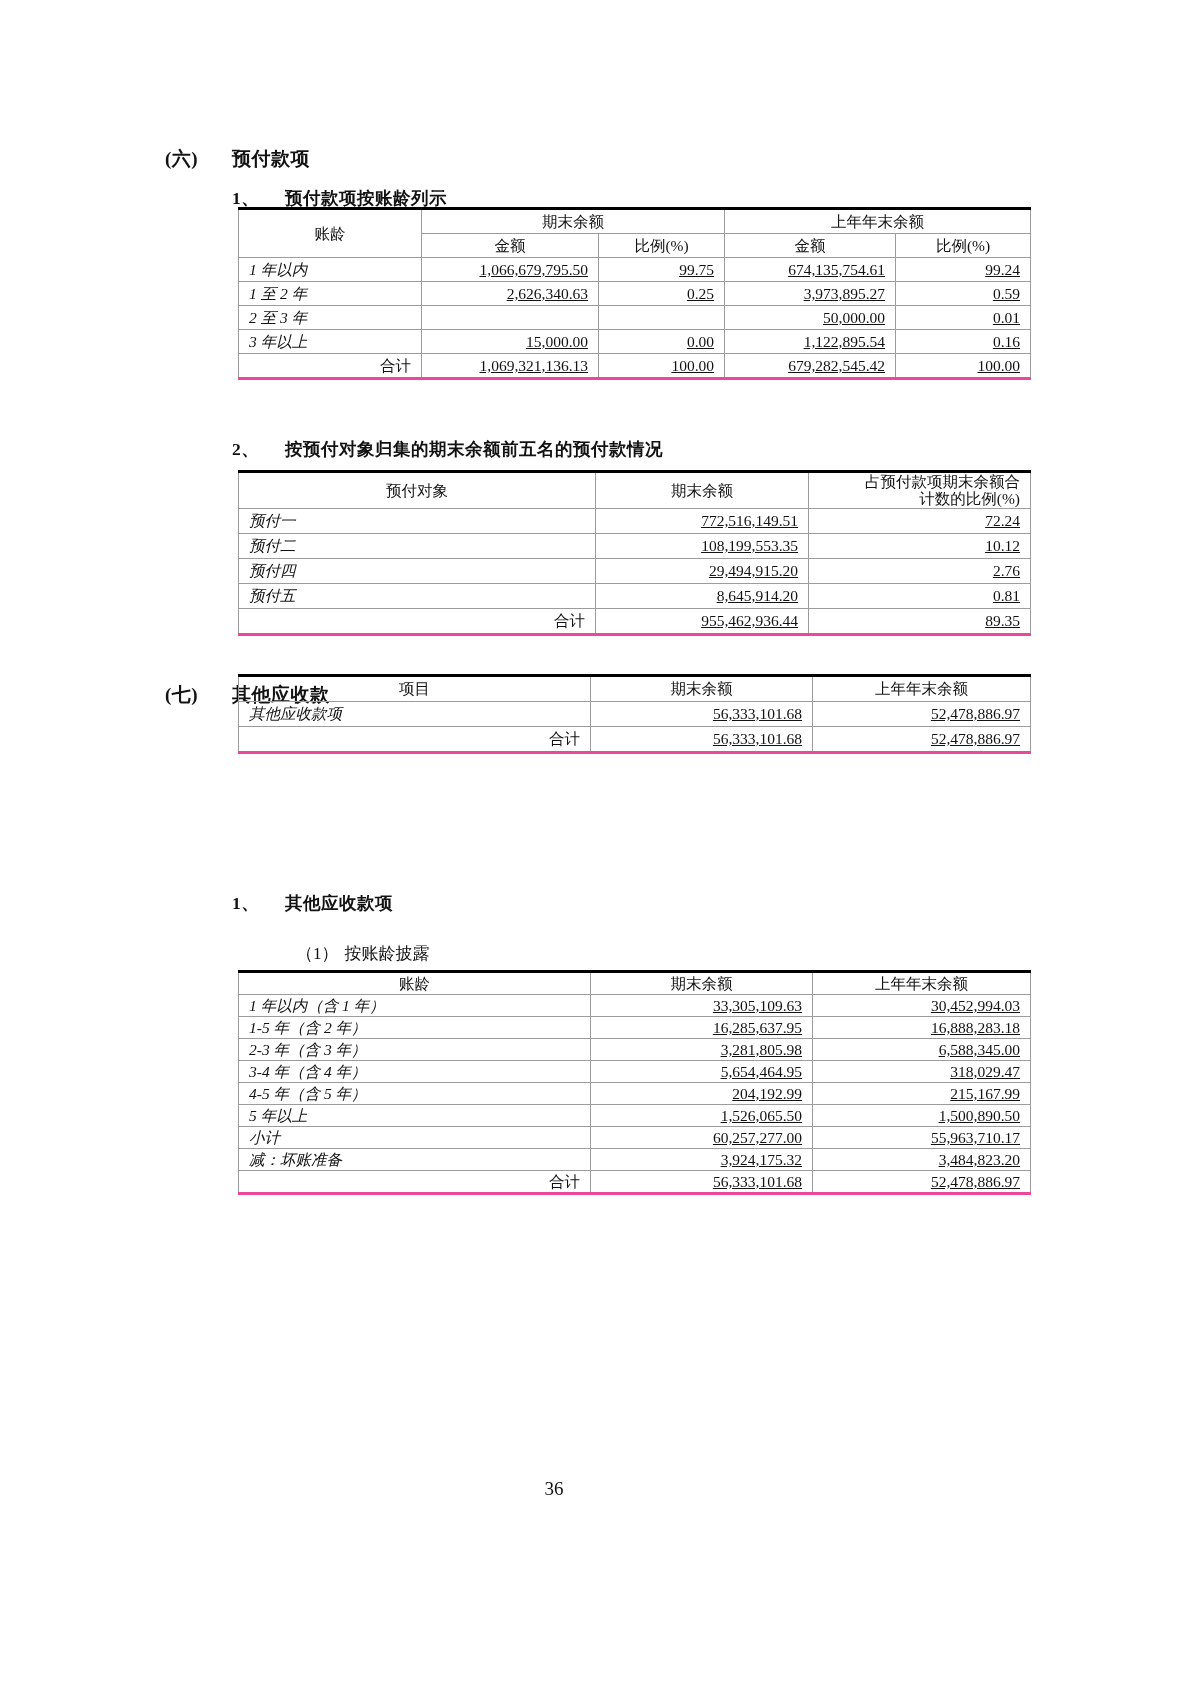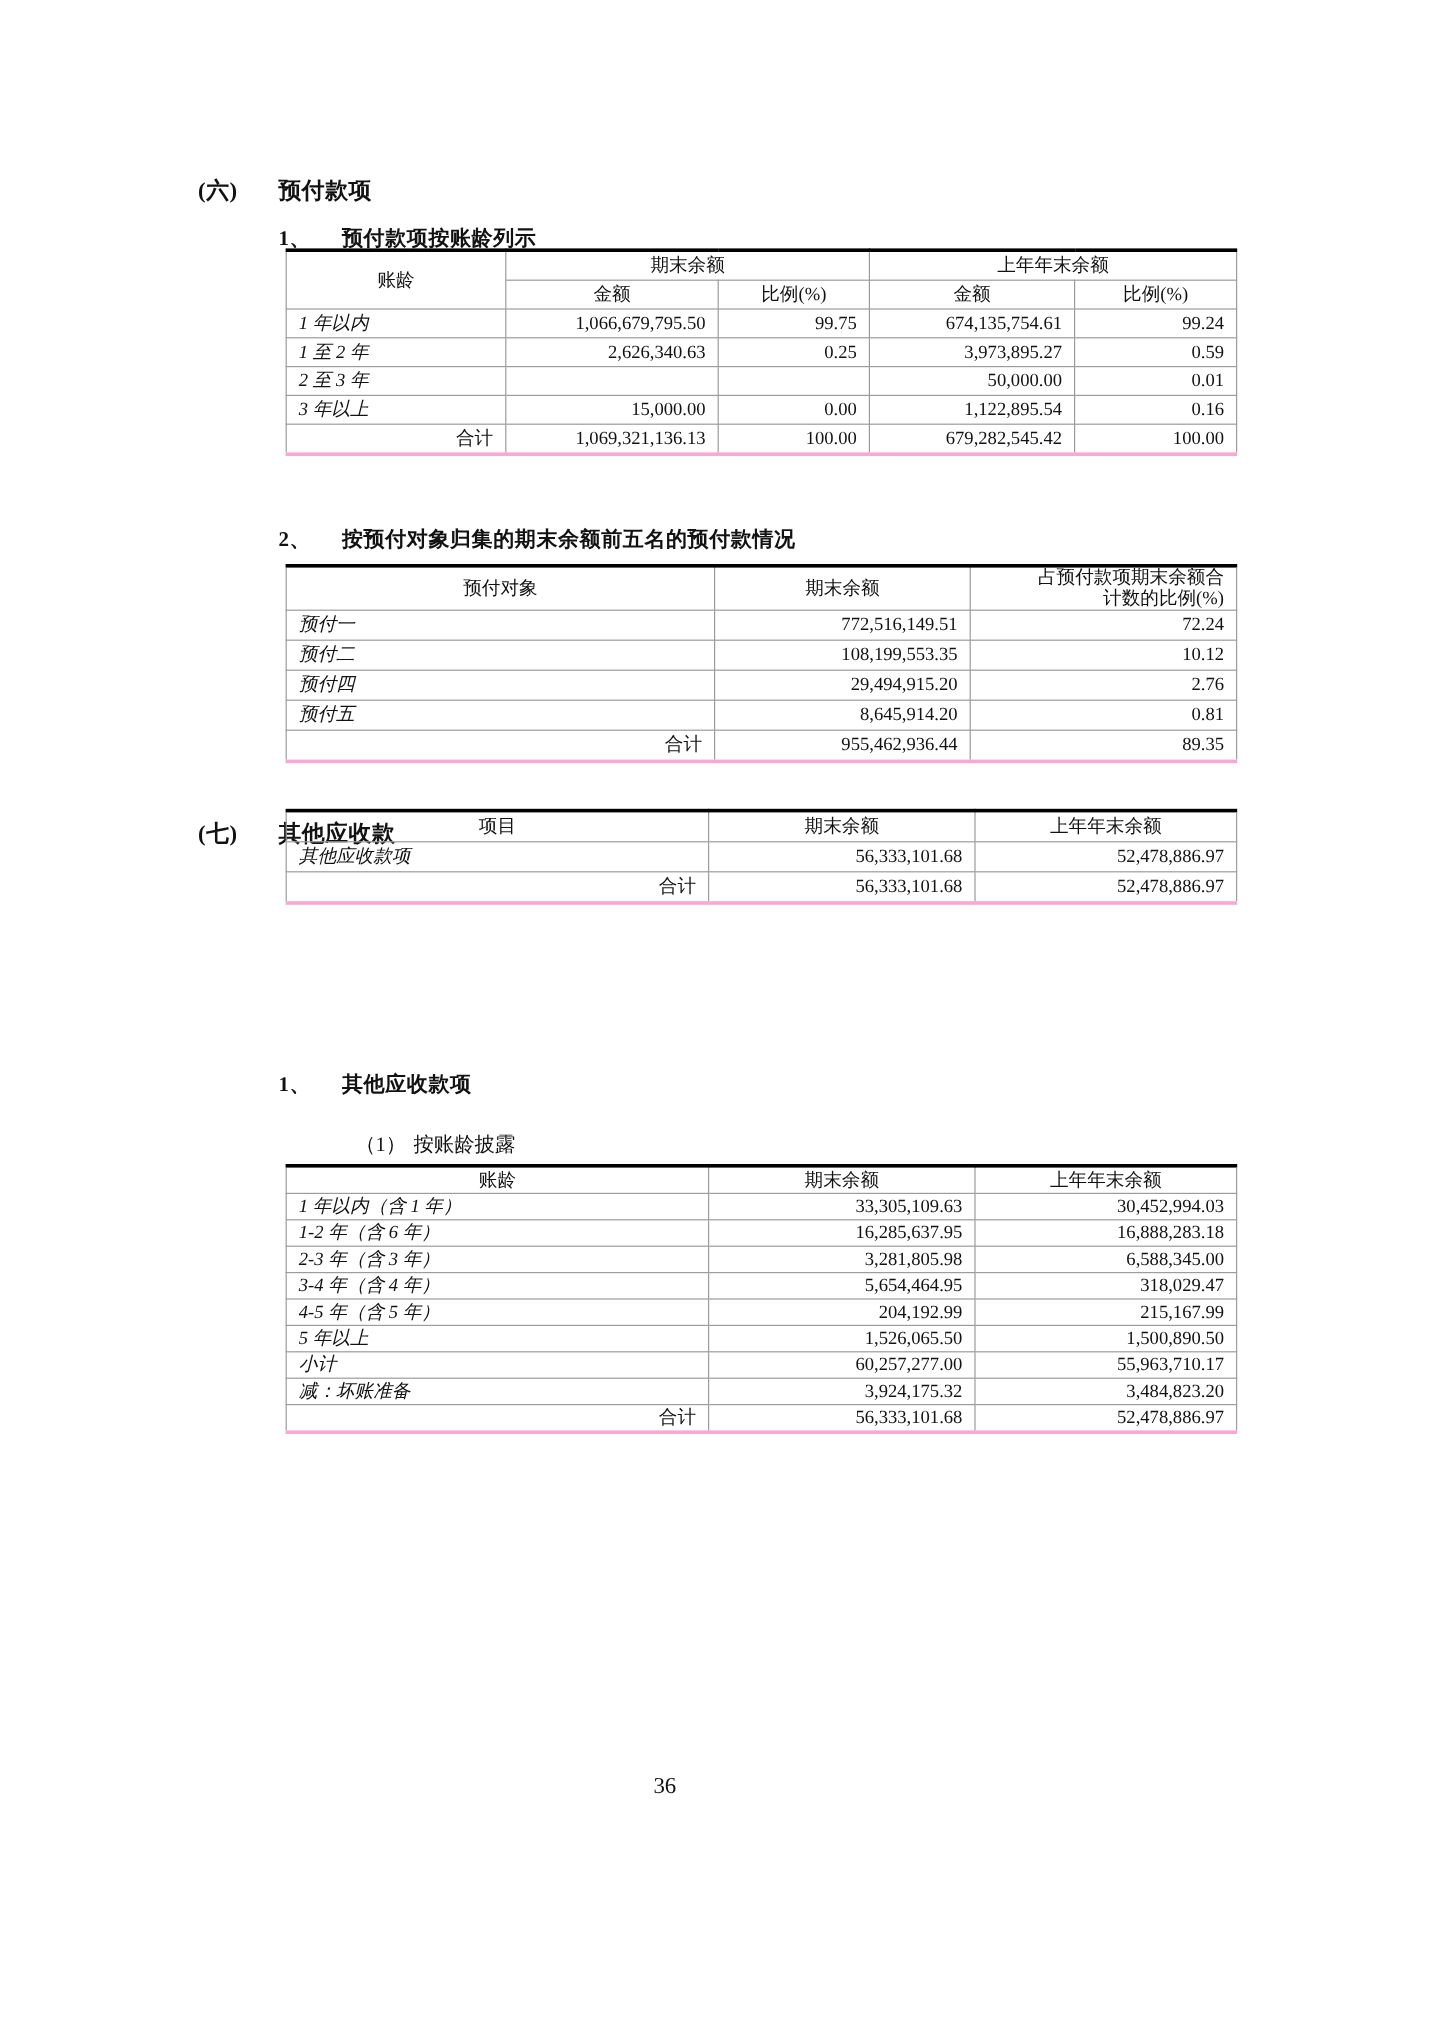--- a/index.html
+++ b/index.html
@@ -28,33 +28,33 @@
     display:flex; align-items:baseline;
     font-size:17px; font-weight:normal;
   }
   .sub-plain .sub-label { margin-right:6px; }
   table.fin {
     position:absolute; left:238px;
     width:792px;
     border-collapse:collapse; table-layout:fixed;
     font-size:15.5px;
     border-top:3px solid #000;
-    border-bottom:3px solid #f9a8d4;
+    border-bottom:3px solid #ec4899;
   }
   table.fin td {
     border:1px solid #9c9c9c;
     padding:0 10px;
     height:23px; line-height:1.12;
     white-space:nowrap; overflow:hidden;
     font-weight:normal;
   }
   table.t2 td, table.t3 td { height:24px; }
   table.t4 td { height:21px; }
   .hd { text-align:center; }
-  .num { text-align:right; }
+  .num { text-align:right;text-decoration:underline; }
   .lbl { text-align:left;font-style:italic; }
   .ctr { text-align:right; }
   .hd2 { text-align:right; line-height:22px; padding-top:2px; }
   .pageno {
     position:absolute; top:1478px; left:0; width:1108px;
     text-align:center; font-size:19px;
     font-family:"Liberation Serif","DejaVu Serif",serif;
   }
 </style>
 </head>
@@ -229,21 +229,21 @@
       <td class="hd">账龄</td>
       <td class="hd">期末余额</td>
       <td class="hd">上年年末余额</td>
     </tr>
     <tr>
       <td class="lbl">1 年以内（含 1 年）</td>
       <td class="num">33,305,109.63</td>
       <td class="num">30,452,994.03</td>
     </tr>
     <tr>
-      <td class="lbl">1-2 年（含 6 年）</td>
+      <td class="lbl">1-5 年（含 2 年）</td>
       <td class="num">16,285,637.95</td>
       <td class="num">16,888,283.18</td>
     </tr>
     <tr>
       <td class="lbl">2-3 年（含 3 年）</td>
       <td class="num">3,281,805.98</td>
       <td class="num">6,588,345.00</td>
     </tr>
     <tr>
       <td class="lbl">3-4 年（含 4 年）</td>

